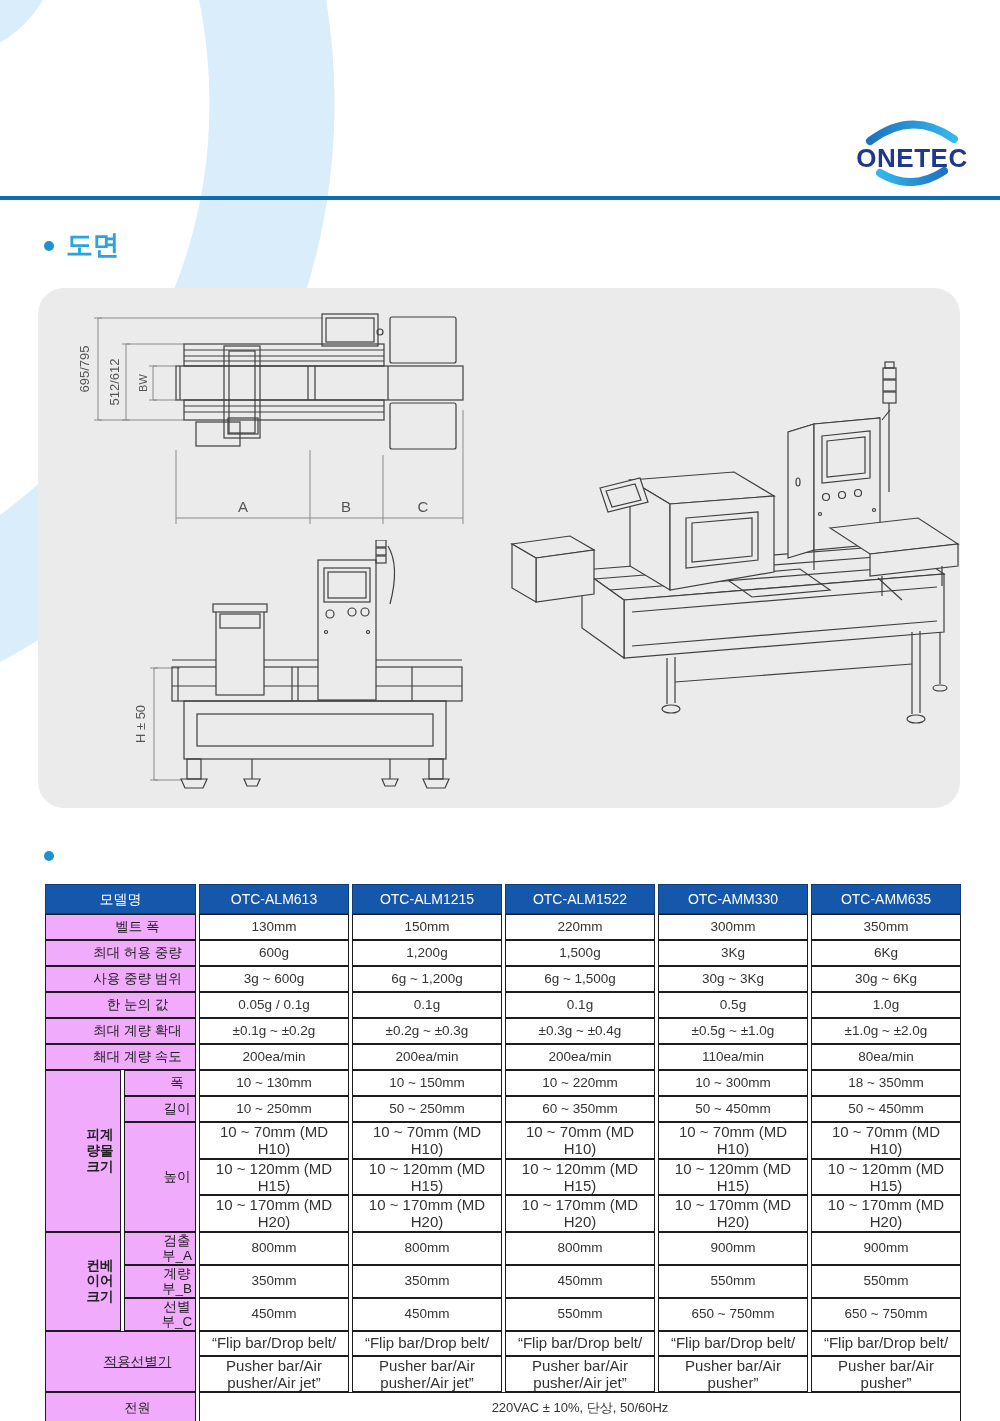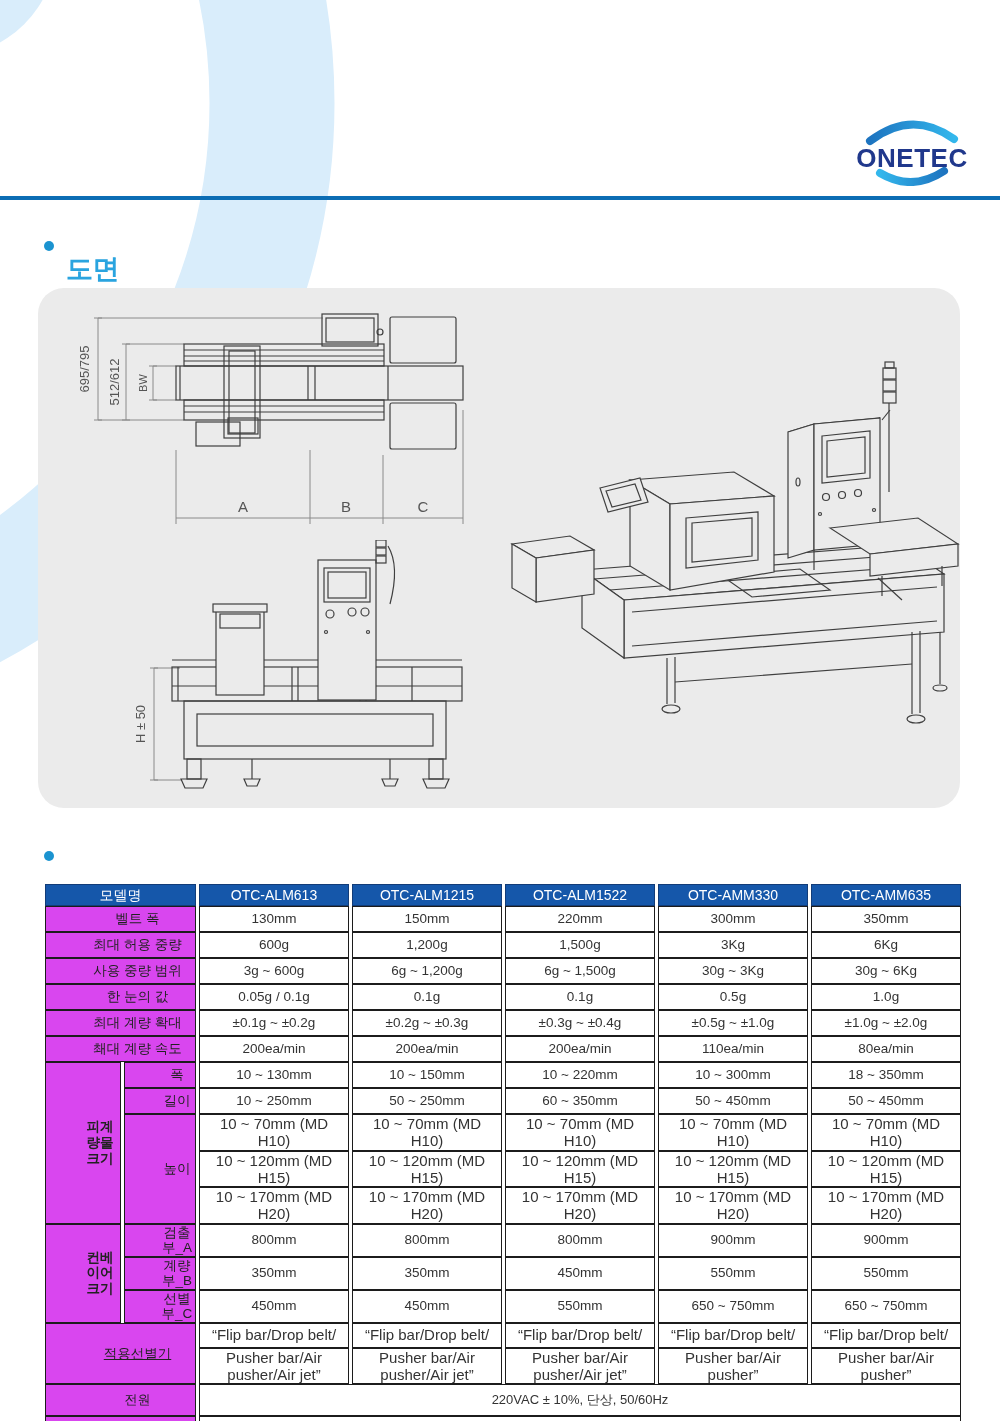--- a/index.html
+++ b/index.html
@@ -18,22 +18,22 @@
 
   .panel { position:absolute; left:38px; top:288px; width:922px; height:520px; background:#ebebeb; border-radius:26px; }
   .drw { position:absolute; }
 
   
   table.spec { position:absolute; left:42px; top:884px; width:920px;
     border-collapse:separate; border-spacing:3px 0; table-layout:fixed;
     font-size:13.5px; color:#333; }
   table.spec td { border:1px solid #1c1c1c; text-align:center; vertical-align:middle;
     height:26px; padding:0 2px; background:#fff; line-height:1.15; overflow:hidden; }
-  table.spec tr.head td { background:#1557aa; border-color:#123c78; color:#fff; font-size:14px; height:22px; }
-  table.spec td.lbl { background:#d946ef; color:#222;padding-left:36px; }
+  table.spec tr.head td { background:#1557aa; border-color:#123c78; color:#fff; font-size:14px; height:30px; }
+  table.spec td.lbl { background:#f0abfc; color:#222;padding-left:36px; }
   table.spec td.grp { font-weight:bold; }
   table.spec tr.sm td { height:25px; font-size:15px; }
   table.spec tr.tiny td { height:32px; font-size:13px; }
 
   svg text { font-family:"Liberation Sans", sans-serif; }
 </style>
 </head>
 <body>
 
 <div class="page">
@@ -55,21 +55,21 @@
       </linearGradient>
     </defs>
     <path d="M 20 27 Q 62 -5 104 25" fill="none" stroke="url(#lgTop)" stroke-width="8" stroke-linecap="round"></path>
     <text x="62" y="53" text-anchor="middle" font-size="26" font-weight="bold" fill="#20388c" letter-spacing="0.5">ONETEC</text>
     <path d="M 30 59 Q 62 78 94 57" fill="none" stroke="url(#lgBot)" stroke-width="8" stroke-linecap="round"></path>
   </svg>
 
   <div class="rule"></div>
 
   <div class="sec-bullet" style="left:44px; top:241px;"></div>
-  <div class="sec-title" style="left:66px; top:227px;margin-top:24px;">도면</div>
+  <div class="sec-title" style="left:66px; top:227px;">도면</div>
 
   <div class="panel"></div>
 
   <svg class="drw" style="left:58px; top:300px;" width="420" height="240" viewBox="0 0 420 240">
     <g stroke="#8a8a8a" stroke-width="1" fill="none">
       <line x1="40" y1="18" x2="40" y2="120"></line>
       <line x1="36" y1="18" x2="44" y2="18"></line>
         <line x1="36" y1="120" x2="44" y2="120"></line>
       <line x1="40" y1="18" x2="265" y2="18"></line>
       <line x1="68" y1="44" x2="68" y2="120"></line>

